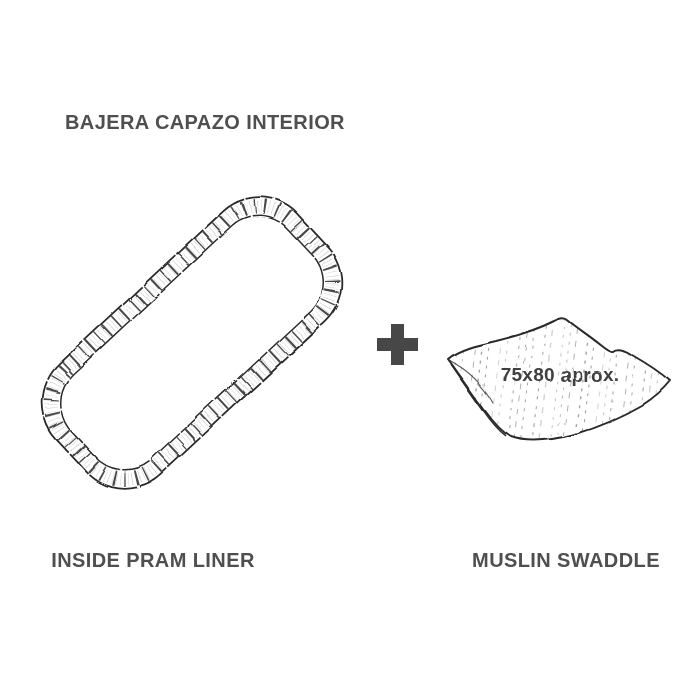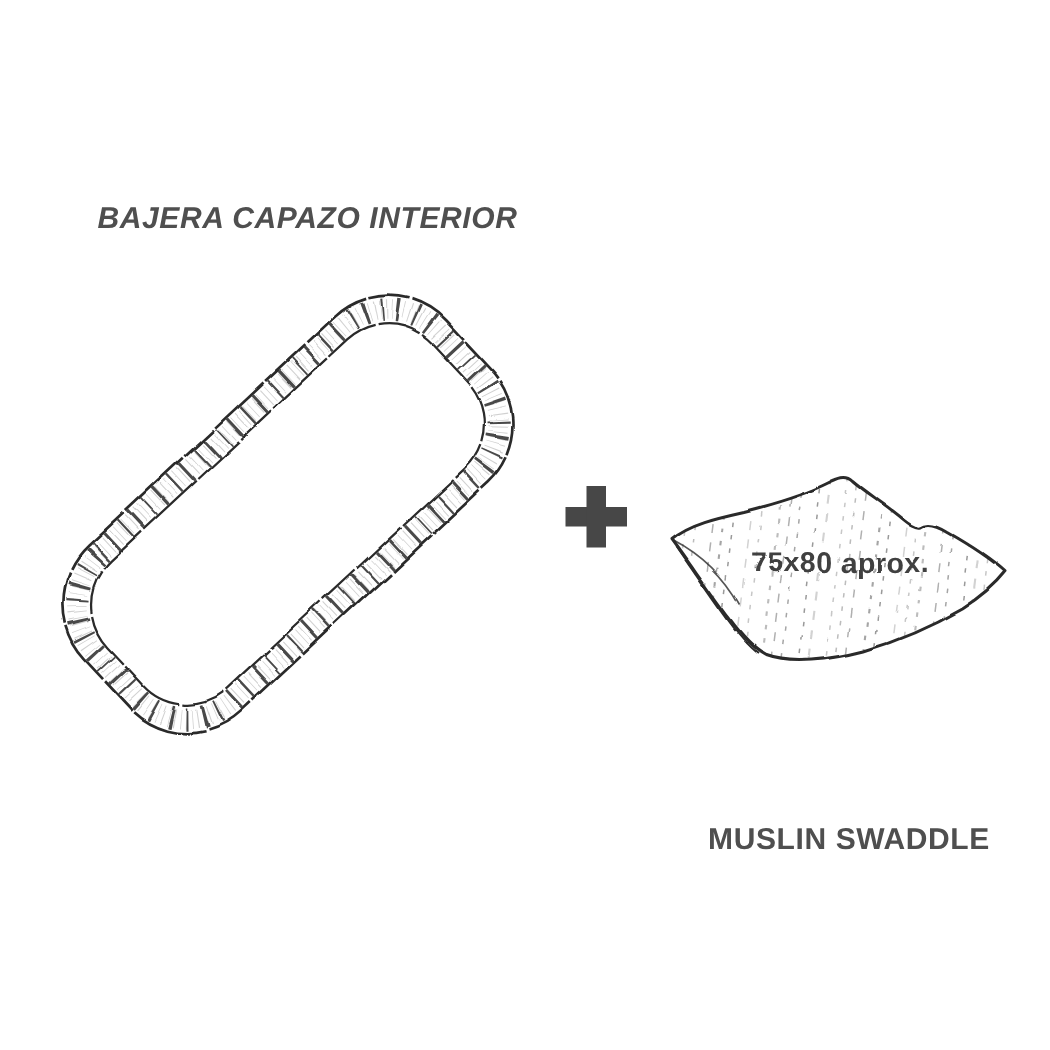--- a/index.html
+++ b/index.html
@@ -4,21 +4,21 @@
 <style>
   html,body{margin:0;padding:0;background:#ffffff;}
   .canvas{
     position:relative;width:700px;height:700px;background:#ffffff;
     font-family:"Liberation Sans",sans-serif;overflow:hidden;
   }
   .label{
     position:absolute;font-weight:bold;font-size:20px;letter-spacing:.4px;
     color:#4f4f4f;text-align:center;white-space:nowrap;line-height:22px;
   }
-  #label-bajera{left:40px;top:135px;width:330px;font-style:italic;}
+  #label-bajera{left:40px;top:111px;width:330px;}
   #label-muselina{left:445px;top:226px;width:200px;}
   #label-inside{left:13px;top:549px;width:280px;}
   #label-swaddle{left:426px;top:549px;width:280px;}
   .plus{position:absolute;left:377px;top:324px;width:41px;height:41px;}
   .plus .bar-h{position:absolute;left:0;top:14px;width:41px;height:13px;background:#474747;}
   .plus .bar-v{position:absolute;left:14px;top:0;width:13px;height:41px;background:#474747;}
   svg.art{position:absolute;left:0;top:0;}
   .size-text{
     font-family:"Liberation Sans",sans-serif;font-weight:bold;
     font-size:19px;fill:#3f3f3f;letter-spacing:.3px;
@@ -91,16 +91,17 @@
   </svg>
 
   <div class="label" id="label-bajera">BAJERA CAPAZO INTERIOR</div>
 
 
   <div class="plus">
     <span class="bar-h"></span>
     <span class="bar-v"></span>
   </div>
 
+  <div class="label" id="label-inside">INSIDE PRAM LINER</div>
 
   <div class="label" id="label-swaddle">MUSLIN SWADDLE</div>
 
 </div>
 
 </body></html>

